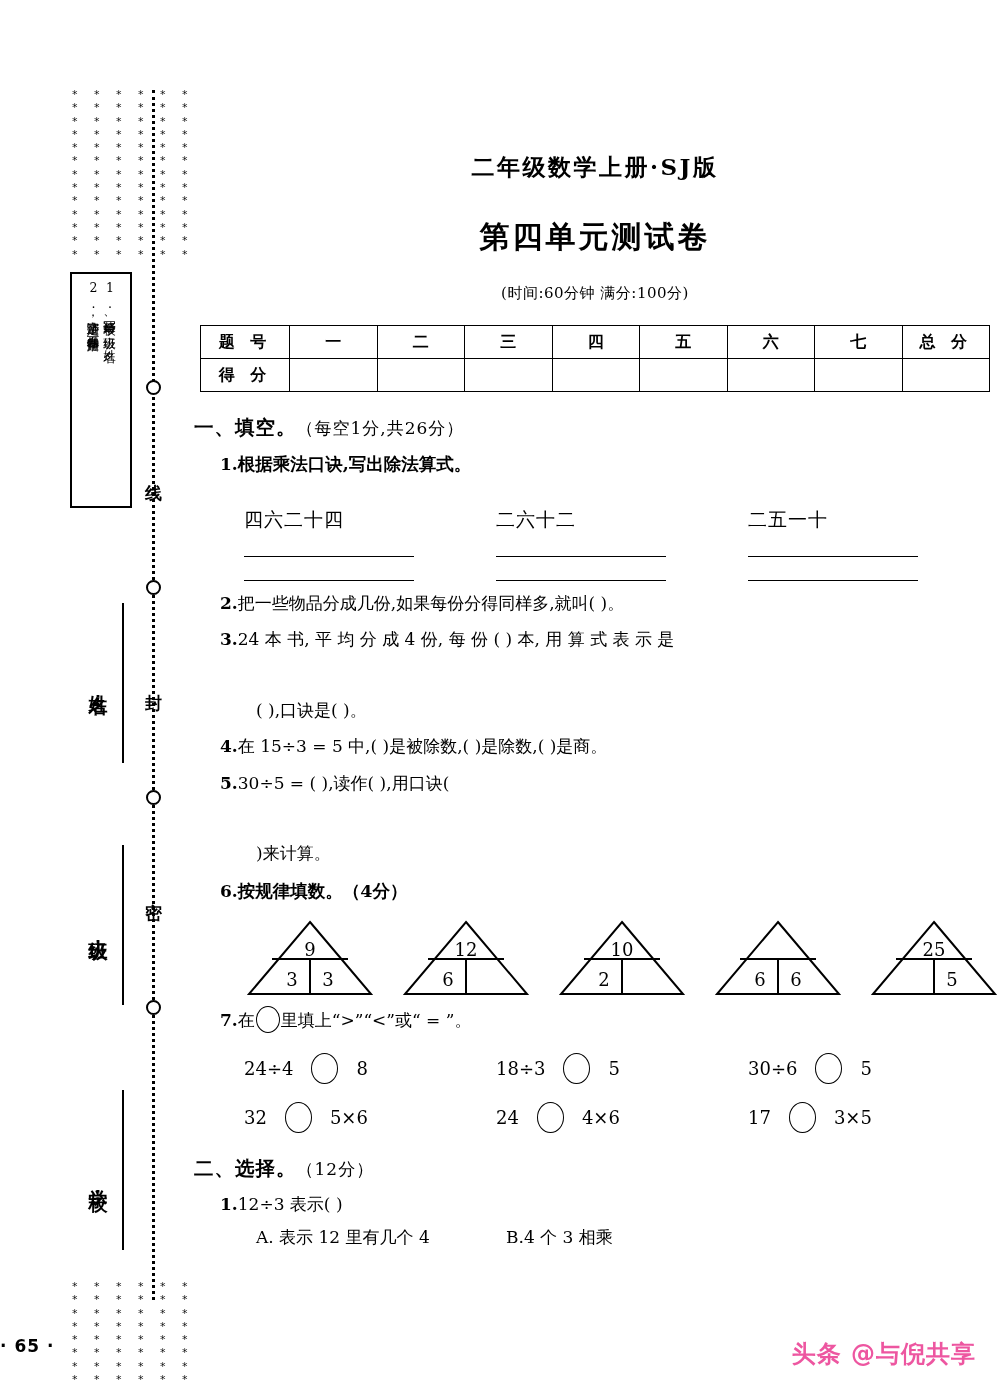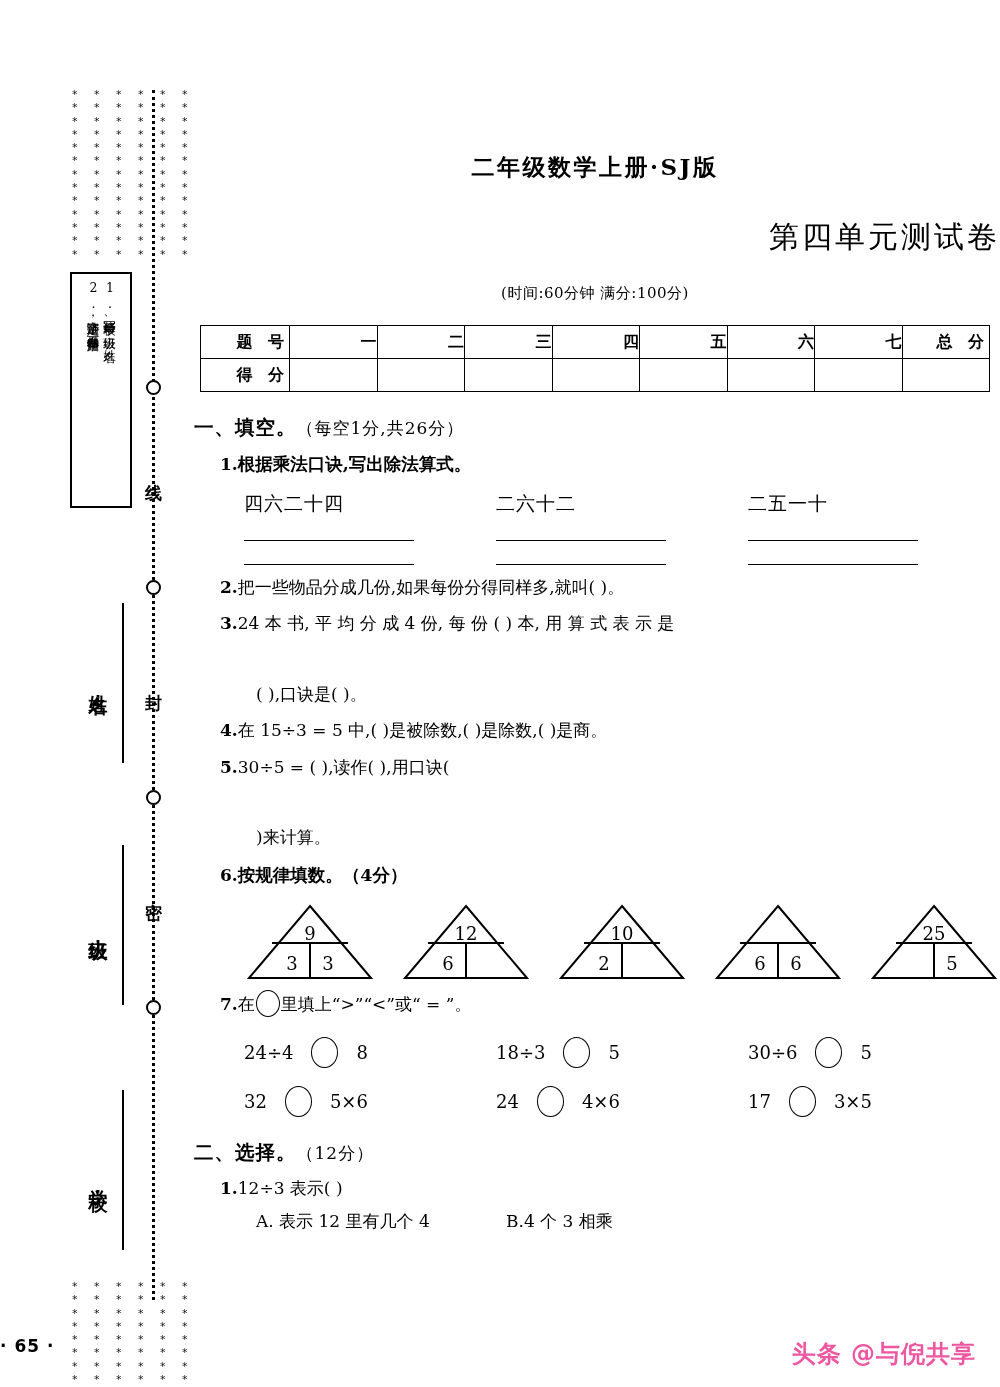--- a/index.html
+++ b/index.html
@@ -142,23 +142,23 @@
 
   #doc-title {
     text-align: center;
     font-family: "DejaVu Serif", serif;
     font-weight: bold;
     font-size: 23px;
     letter-spacing: 2.5px;
     margin-top: 152px;
   }
   #paper-title {
-    text-align: right;
-    font-family: "DejaVu Serif", serif;
-    font-weight: normal;
+    text-align: center;
+    font-family: "DejaVu Serif", serif;
+    font-weight: bold;
     font-size: 30px;
     letter-spacing: 3px;
     margin-top: 34px;
   }
   #exam-meta {
     text-align: center;
     font-family: "DejaVu Serif", serif;
     font-size: 15px;
     letter-spacing: 0.5px;
     margin-top: 26px;
@@ -167,21 +167,21 @@
   
   #score-table {
     border-collapse: collapse;
     margin: 22px auto 0 auto;
     width: 790px;
     table-layout: fixed;
   }
   #score-table td {
     border: 1.5px solid #000;
     height: 32px;
-    text-align: right;
+    text-align: center;
     font-family: "DejaVu Serif", serif;
     font-weight: bold;
     font-size: 16px;
     letter-spacing: 5px;
     padding: 0;
   }
   #score-table td.rowhead { width: 88px; }
   #score-table td.colhead { letter-spacing: 0; }
 
   
@@ -208,21 +208,21 @@
     padding-left: 26px;
   }
   .q-num { font-weight: bold; }
   .q-bold { font-weight: bold; font-size: 17.5px; }
   .q-cont { padding-left: 62px; margin-top: 43px; }
 
   
   #rhyme-row {
     display: flex;
     padding-left: 50px;
-    margin-top: 12px;
+    margin-top: 28px;
     font-family: "DejaVu Serif", serif;
     font-size: 19px;
     letter-spacing: 1px;
   }
   #rhyme-row > div { width: 268px; }
 
   .blank-row {
     display: flex;
     padding-left: 50px;
     margin-top: 22px;

